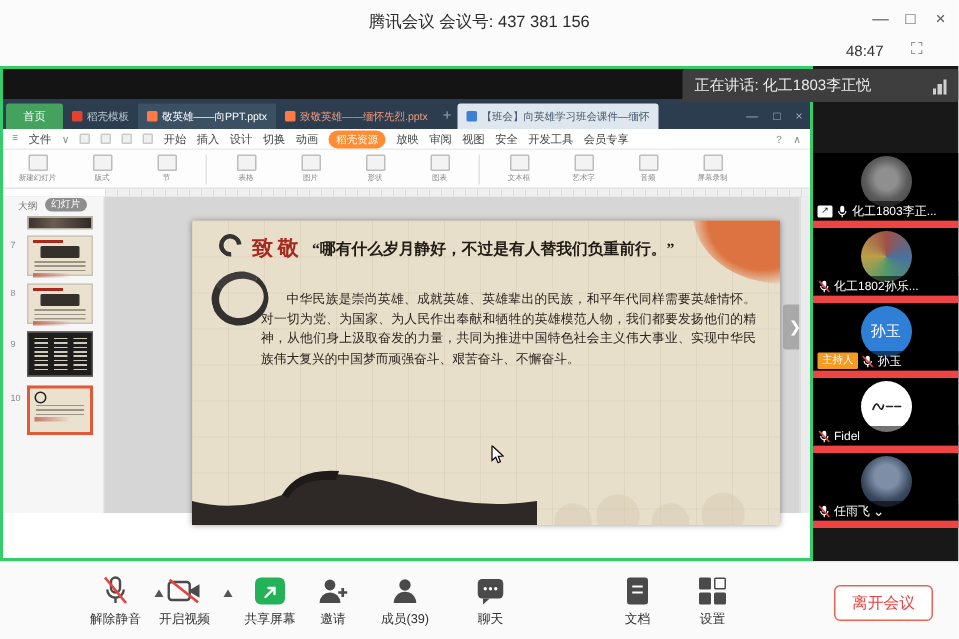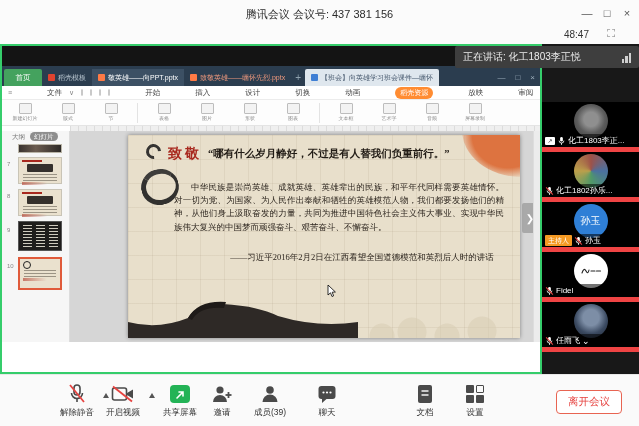--- a/index.html
+++ b/index.html
@@ -35,21 +35,21 @@
   .di-red{background:#e0432f;} .di-orange{background:#ff7a45;} .di-blue{background:#3f7fd4;}
   .tab-active { background:#3c5064; color:#fff; }
   .tab-warn { color:#f0997d; }
   .tab-plus { color:#8fa1ae; font-size:10px; padding:0 4px; }
   .tab-light { background:#dfe7ee; color:#44566b; border-radius:2px 2px 0 0; max-width:150px; }
   .tab-spacer { flex:1; }
   .wps-ctl { color:#9fb0bd; font-size:8px; padding:0 5px; height:17px; display:flex; align-items:center; }
 
   
   .menurow { position:absolute; left:0; top:20px; width:538px; height:14px; background:#fff; border-bottom:1px solid #ececec; display:flex; align-items:center; padding:0 6px; gap:7px; }
-  .menurow .m { font-size:7.5px; color:#444; white-space:nowrap;margin-left:28px; }
+  .menurow .m { font-size:7.5px; color:#444; white-space:nowrap; }
   .menurow .glyph { font-size:7px; color:#888; }
   .mini-ico { width:7px; height:7px; background:#f0f0f0; border:1px solid #c9c9c9; border-radius:1px; }
   .docer-pill { background:#ff8c32; color:#fff !important; border-radius:7px; padding:1px 5px; font-size:7px !important; }
   .m-right { margin-left:auto; display:flex; gap:6px; align-items:center; }
 
   
   .toolrow { position:absolute; left:0; top:34px; width:538px; height:26px; background:#fdfdfd; border-bottom:1px solid #e4e4e4; display:flex; align-items:flex-start; padding:2px 6px 0; gap:9px; }
   .tool { width:34px; text-align:center; }
   .tool .tico { width:13px; height:11px; margin:1px auto 1px; background:#f3f3f3; border:1px solid #bdbdbd; border-radius:1px; }
   .tool .tlabel { font-size:5px; color:#8a8a8a; white-space:nowrap; overflow:hidden; }
@@ -72,21 +72,21 @@
   .thumb-dark { background:#1f1d1c; border-color:#555; }
   .t-col { position:absolute; top:3px; width:9px; bottom:3px; background:repeating-linear-gradient(#cfcabe 0 1px,transparent 1px 3px); }
   .thumb-sel { border:2px solid #e05a3a; }
   .t-enso { width:8px; height:8px; border:1.5px solid #222; border-radius:50%; margin:2px 0 0 3px; }
 
   .canvas { position:absolute; left:68px; top:0; width:470px; height:211px; }
   .next-arrow { position:absolute; left:452px; top:72px; width:16px; height:30px; background:#9e9e9ecc; color:#fff; font-size:10px; display:flex; align-items:center; justify-content:center; border-radius:2px; }
   .vscroll { position:absolute; left:463px; top:0; width:7px; height:211px; background:#ececec; border-left:1px solid #ddd; }
 
   
-  .slide { position:absolute; left:58px; top:4px; width:392px; height:203px; background:#e8dfcb;
+  .slide { position:absolute; left:58px; top:16px; width:392px; height:203px; background:#e8dfcb;
     background-image:linear-gradient(rgba(140,120,90,.10) 1px,transparent 1px),linear-gradient(90deg,rgba(140,120,90,.10) 1px,transparent 1px);
     background-size:24px 24px; box-shadow:0 0 4px rgba(0,0,0,.4); overflow:hidden;
     font-family:"Liberation Serif","DejaVu Serif",serif; }
   .enso-s { position:absolute; left:18px; top:9px; width:15px; height:15px; border:3px solid #1d1d1d; border-radius:50%; border-bottom-color:transparent; transform:rotate(-50deg); opacity:.88; }
   .slide-badge { position:absolute; left:40px; top:10px; font-size:14px; font-weight:bold; color:#a8281e; letter-spacing:3px; }
   .slide-quote { position:absolute; left:80px; top:12px; right:12px; font-size:10.5px; font-weight:bold; color:#211b15; }
   .enso-b { position:absolute; left:13px; top:34px; width:38px; height:36px; border:5px solid #1f1f1f; border-radius:50%; border-right-width:3px; border-top-color:#2c2c2c; transform:rotate(-15deg); opacity:.9; }
   .slide-body { position:absolute; left:46px; top:46px; width:330px; font-size:8.5px; line-height:1.55; color:#2c251e; text-align:justify; text-indent:2em; }
   .slide-attr { position:absolute; left:86px; top:116px; width:296px; font-size:8.5px; color:#2c251e; text-align:center; line-height:1.5; }
   .blob { position:absolute; right:-8px; top:-10px; width:66px; height:52px; background:radial-gradient(ellipse at 70% 20%,#dd7340 0 55%,rgba(221,115,64,.25) 70%,transparent 75%); border-radius:0 0 0 90%; }
@@ -294,21 +294,20 @@
           </div>
         </div>
 
         <div class="canvas">
           <div class="slide">
             <div class="enso-s"></div>
             <div class="slide-badge">致敬</div>
             <div class="slide-quote">“哪有什么岁月静好，不过是有人替我们负重前行。”</div>
             <div class="enso-b"></div>
             <div class="slide-body">中华民族是崇尚英雄、成就英雄、英雄辈出的民族，和平年代同样需要英雄情怀。对一切为党、为国家、为人民作出奉献和牺牲的英雄模范人物，我们都要发扬他们的精神，从他们身上汲取奋发的力量，共同为推进中国特色社会主义伟大事业、实现中华民族伟大复兴的中国梦而顽强奋斗、艰苦奋斗、不懈奋斗。</div>
-            <div class="slide-attr">——习近平2016年2月2日在江西看望全国道德模范和英烈后人时的讲话</div>
             <div class="blob"></div>
             <svg class="roofsvg" width="230" height="46" viewBox="0 0 230 46">
               <path d="M0 46 L0 30 Q30 38 60 26 Q70 10 95 12 Q130 14 150 24 Q190 36 230 30 L230 46 Z" fill="#2e2926"></path>
               <path d="M60 26 Q70 8 98 10 L96 16 Q72 14 64 28 Z" fill="#1e1a18"></path>
             </svg>
             <div class="flowers"></div>
             <div class="clouds"></div>
             <svg class="cursor" width="9" height="12" viewBox="0 0 9 12">
               <path d="M1 0 L1 10 L3.5 7.8 L5 11.5 L6.6 10.8 L5.2 7.2 L8.4 7 Z" fill="#fff" stroke="#000" stroke-width="0.8"></path>
             </svg>

